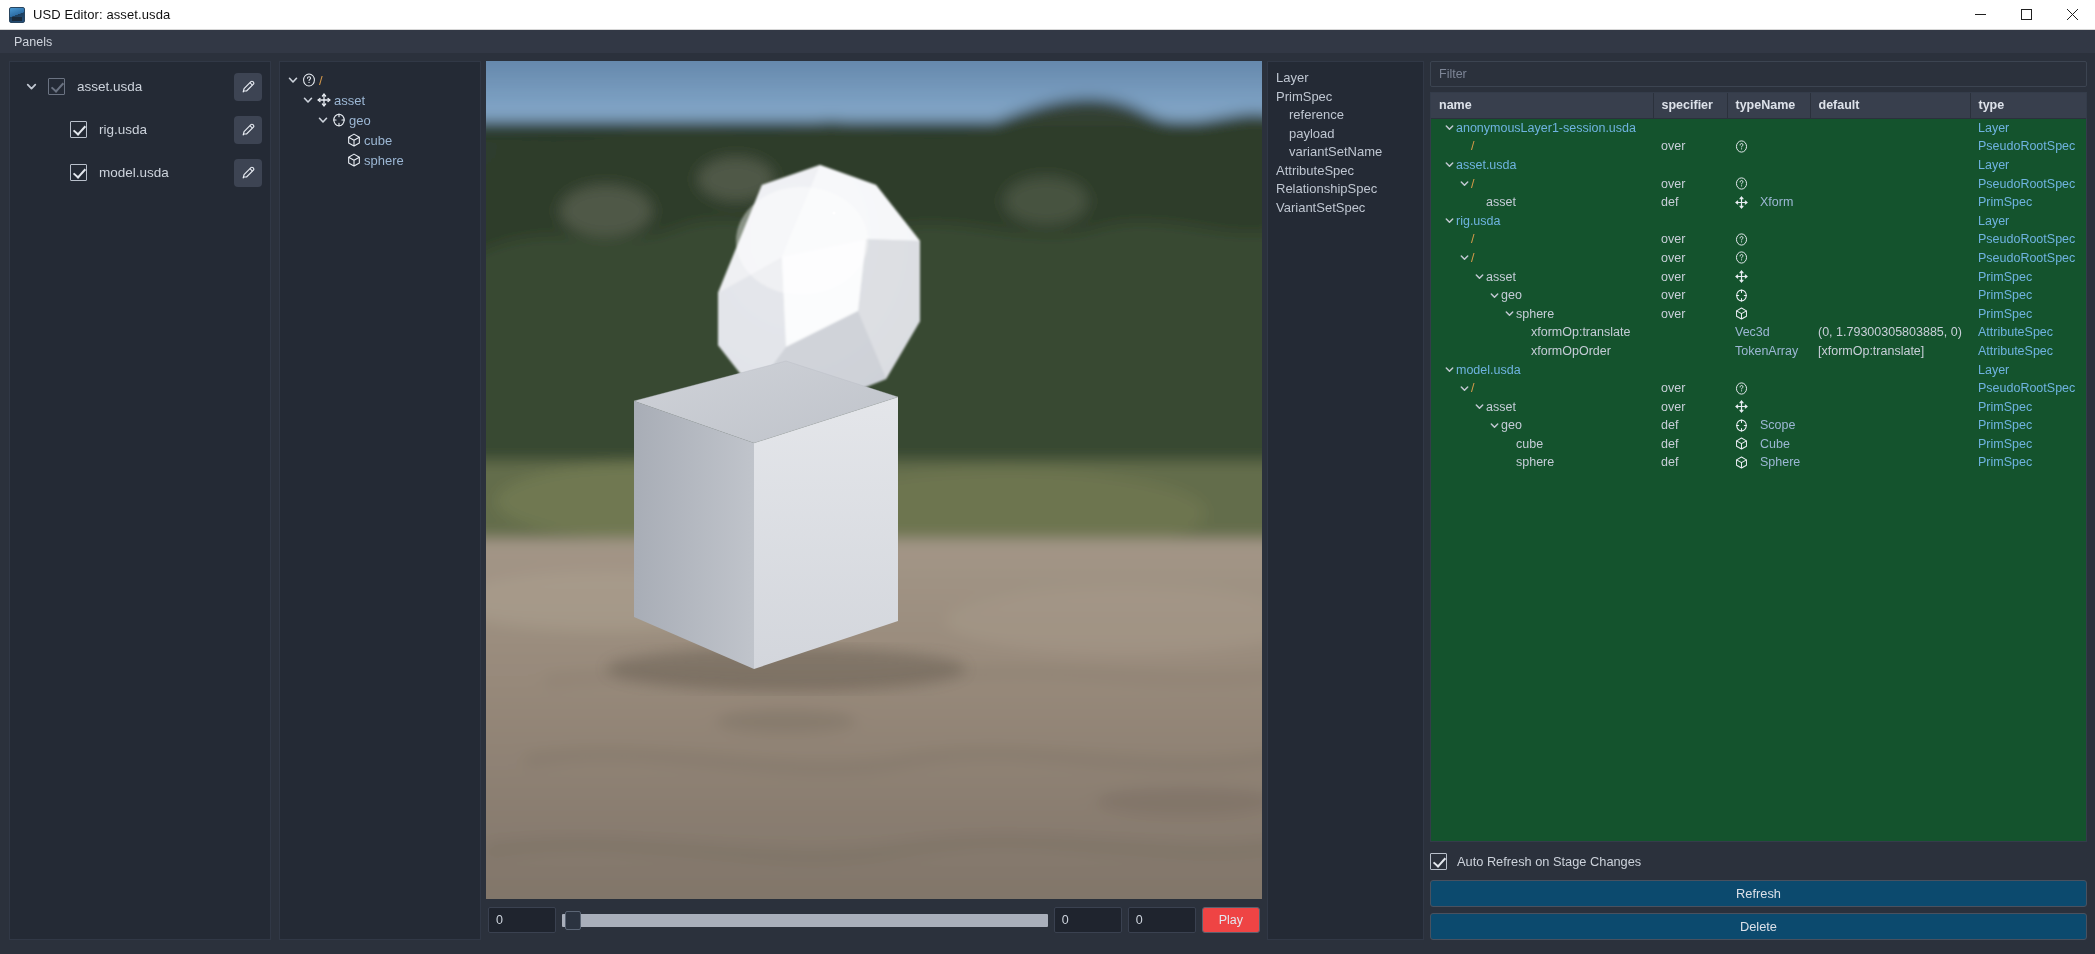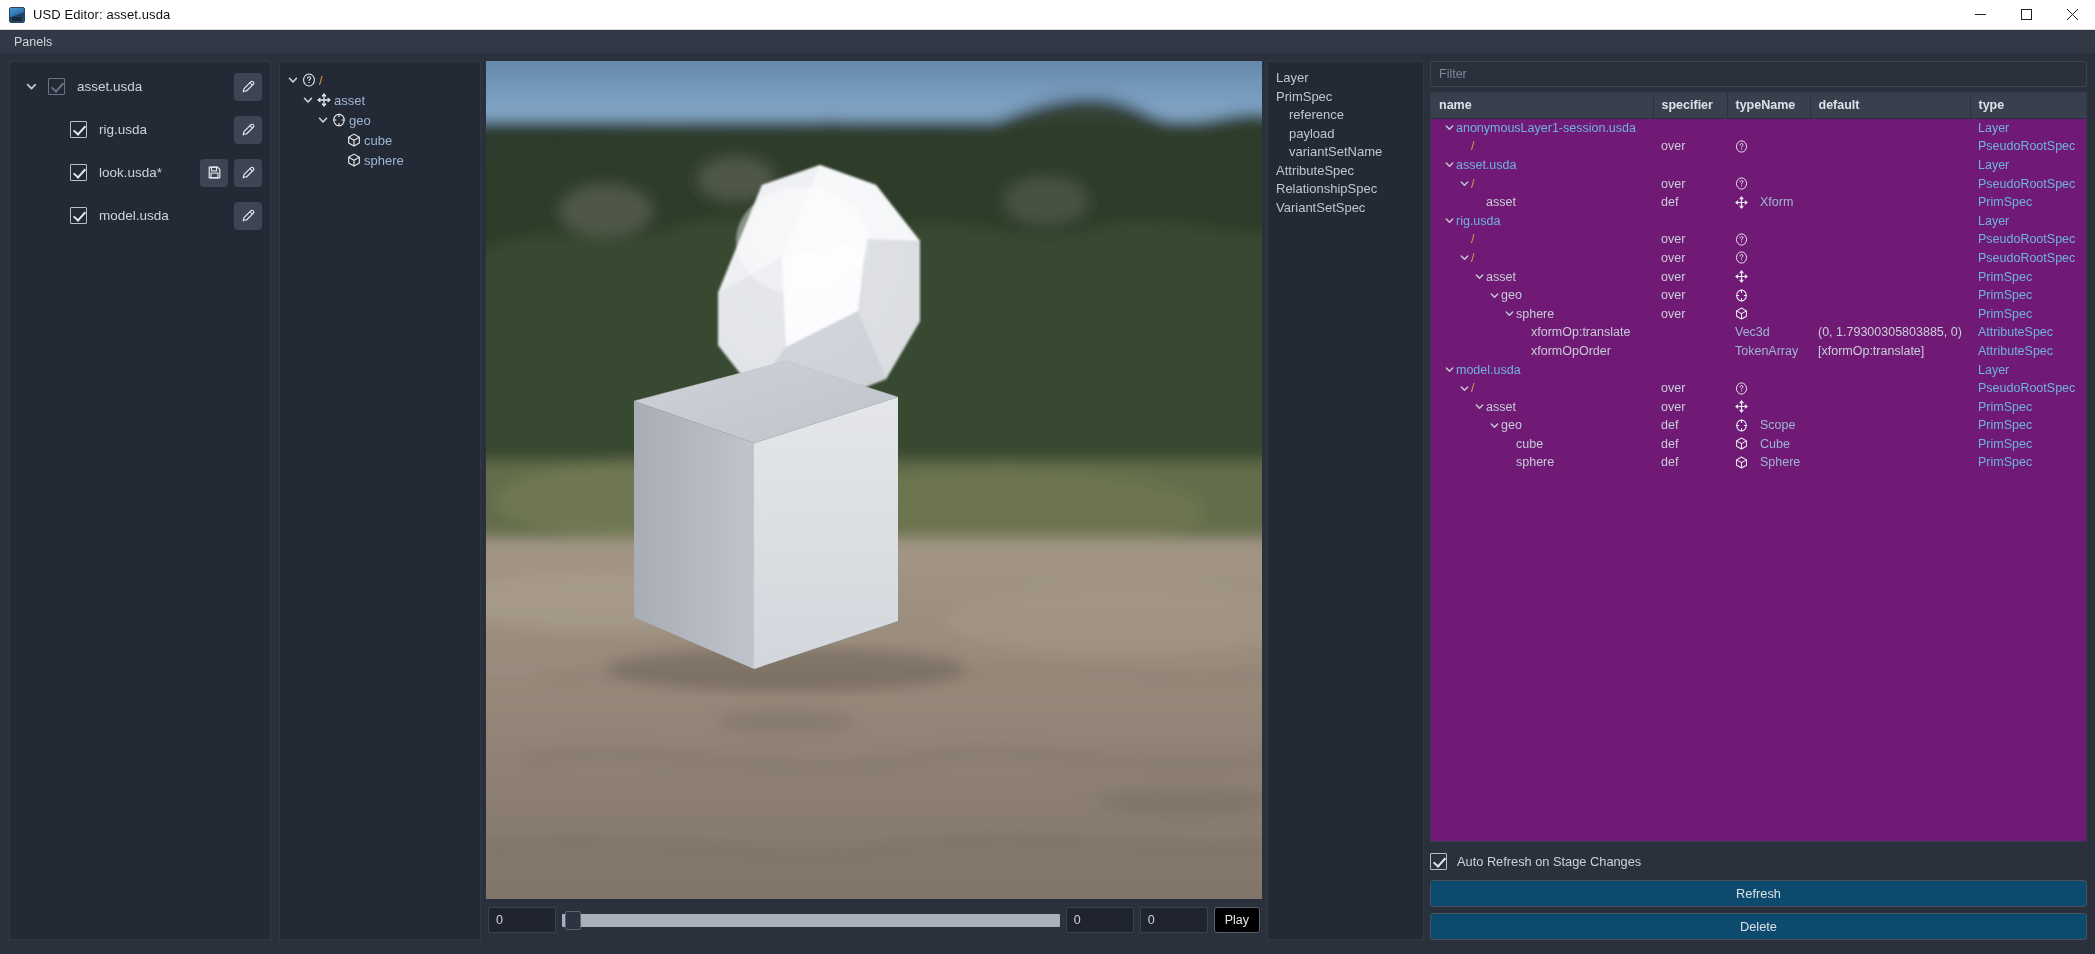--- a/index.html
+++ b/index.html
@@ -162,22 +162,22 @@
   }
   #tl-slider .groove {
     position:absolute; left:0; right:0; height:13px;
     background:#a9afbb; border-radius:1px;
   }
   #tl-slider .handle {
     position:absolute; left:3px; width:16px; height:19px;
     background:#2b3340; border:1px solid #5b6575; border-radius:2px;
   }
   #play-btn {
-    height: 26px; padding: 0 10px;
-    background:#000000; border:1px solid #59616f; border-radius:3px;
+    height: 26px; padding: 0 16px;
+    background:#ef4444; border:1px solid #59616f; border-radius:3px;
     color:#e3e7ed; font-size:12.5px;
     display:flex; align-items:center; justify-content:center;
   }
 
   
   #spectype-panel {
     width: 157px; height: 100%;
     padding: 8px 0 8px 0; flex:none;
   }
   #spectype-box {
@@ -198,21 +198,21 @@
   #filter-input {
     height: 26px; width: 100%;
     background: #2b313c; border: 1px solid #3c4451;
     border-radius: 2px;
     display: flex; align-items: center; padding-left: 8px;
     color:#7d8596; font-size: 12.5px; flex: none;
   }
   #table-wrap {
     margin-top: 5px;
     flex: 1;
-    background: #701a75;
+    background: #14532d;
     border: 1px solid #343c4a;
     overflow: hidden;
     display: flex; flex-direction: column;
   }
   table.spec { width: 100%; border-collapse: collapse; font-size: 12.5px; table-layout: fixed; }
   table.spec thead th {
     background: #383f4d;
     color: #dde2ea;
     font-weight: bold;
     text-align: left;
@@ -320,45 +320,20 @@
         </div>
         <div class="layer-row" style="padding-left: 34px;">
           <div class="chev spacer">
             <svg width="13" height="13" viewBox="0 0 12 12" fill="none">
               <path d="M2.5 4.3 L6 8 L9.5 4.3" stroke="currentColor" stroke-width="1.6" stroke-linecap="round" stroke-linejoin="round"></path>
             </svg>
           </div>
           <span class="cbox checked" style="margin-left: 8px;"></span>
           <span class="lname">rig.usda</span>
           <div class="btns">
-            <div class="icon-btn">
-              <svg width="17" height="17" viewBox="0 0 18 18" fill="none">
-                <path d="M4.2 13.8 L3.4 14.6 L4.3 11.2 L11.6 3.9 C12.2 3.3 13.1 3.3 13.7 3.9
-              L14.2 4.4 C14.8 5 14.8 5.9 14.2 6.5 L6.9 13.8 L4.2 13.8 Z" stroke="#e6eaf1" stroke-width="1.25" stroke-linejoin="round" fill="none"></path>
-     <path d="M10.6 5 L13.1 7.5" stroke="#e6eaf1" stroke-width="1.1"></path>
-              </svg>
-            </div>
-          </div>
-        </div>
-        <div class="layer-row" style="padding-left: 34px;">
-          <div class="chev spacer">
-            <svg width="13" height="13" viewBox="0 0 12 12" fill="none">
-              <path d="M2.5 4.3 L6 8 L9.5 4.3" stroke="currentColor" stroke-width="1.6" stroke-linecap="round" stroke-linejoin="round"></path>
-            </svg>
-          </div>
-          <span class="cbox checked" style="margin-left: 8px;"></span>
-          <span class="lname">look.usda*</span>
-          <div class="btns">
-            <div class="icon-btn">
-              <svg width="17" height="17" viewBox="0 0 18 18" fill="none">
-                <path d="M3.4 3.4 H12.3 L14.6 5.7 V14.6 H3.4 Z" stroke="#e6eaf1" stroke-width="1.25" stroke-linejoin="round" fill="none"></path>
-     <rect x="5.8" y="3.4" width="5.4" height="3.9" stroke="#e6eaf1" stroke-width="1.15" fill="none"></rect>
-     <rect x="5.3" y="9.6" width="7.3" height="5" stroke="#e6eaf1" stroke-width="1.15" fill="none"></rect>
-              </svg>
-            </div>
             <div class="icon-btn">
               <svg width="17" height="17" viewBox="0 0 18 18" fill="none">
                 <path d="M4.2 13.8 L3.4 14.6 L4.3 11.2 L11.6 3.9 C12.2 3.3 13.1 3.3 13.7 3.9
               L14.2 4.4 C14.8 5 14.8 5.9 14.2 6.5 L6.9 13.8 L4.2 13.8 Z" stroke="#e6eaf1" stroke-width="1.25" stroke-linejoin="round" fill="none"></path>
      <path d="M10.6 5 L13.1 7.5" stroke="#e6eaf1" stroke-width="1.1"></path>
               </svg>
             </div>
           </div>
         </div>
         <div class="layer-row" style="padding-left: 34px;">

